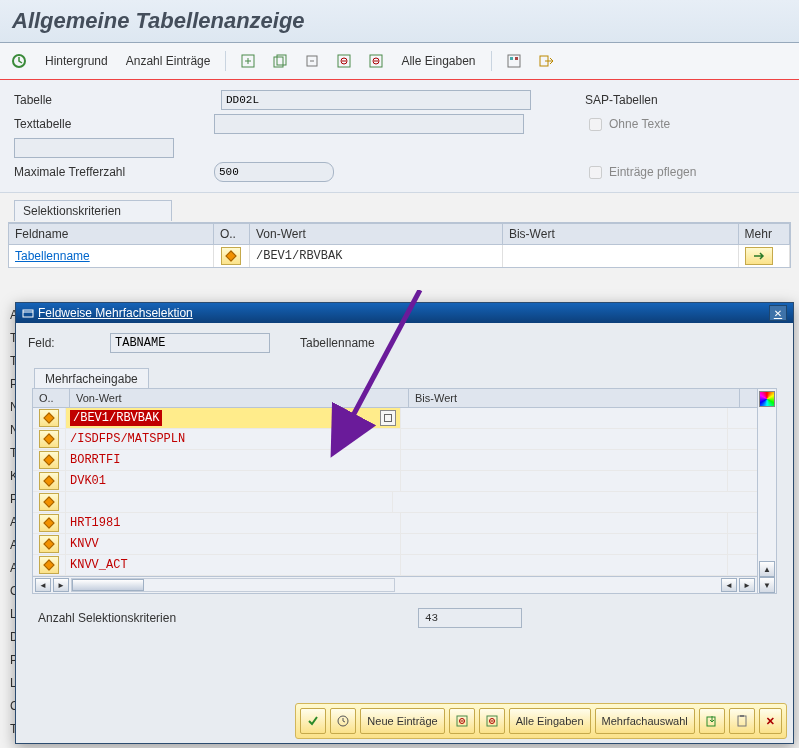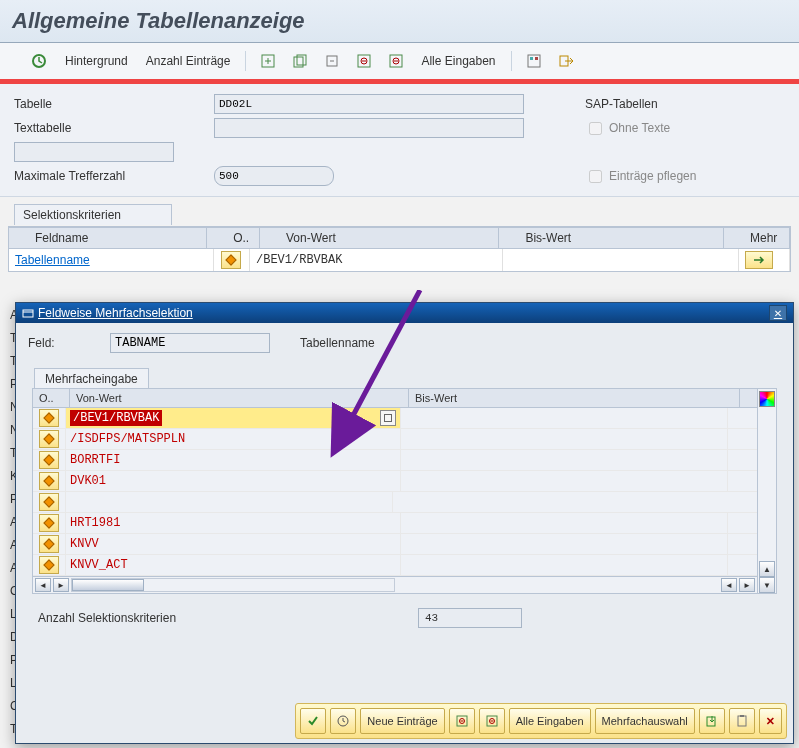--- a/index.html
+++ b/index.html
@@ -23,22 +23,22 @@
     align-items: center;
   }
   .titlebar span {
     font-size: 22px;
     font-style: italic;
     font-weight: bold;
     color: #444e5b;
   }
   .toolbar {
     background: #f4f6f9;
-    border-bottom: 5px solid #ef4444;
-    padding: 4px 24px;
+    border-bottom: 1px solid #ef4444;
+    padding: 4px 4px;
     display: flex;
     align-items: center;
     gap: 4px;
     height: 28px;
   }
   .tbtn {
     display: inline-flex;
     align-items: center;
     justify-content: center;
     height: 22px;
@@ -108,21 +108,20 @@
   .selkrit-head {
     display: flex;
     background: #dfe5ee;
     border-top: 1px solid #b8c4d4;
     border-bottom: 1px solid #b8c4d4;
   }
   .selkrit-head div {
     padding: 3px 6px;
     border-right: 1px solid #b8c4d4;
     font-size: 12px;
-    margin-left: 20px;
   }
   .selkrit-row {
     display: flex;
     background: #fff;
   }
   .selkrit-row div {
     padding: 2px 6px;
     border-right: 1px solid #e0e0e0;
     font-size: 12px;
     height: 18px;
@@ -453,21 +452,21 @@
       <svg width="14" height="14">
         <rect x="1" y="2" width="8" height="10" fill="none" stroke="#b80"></rect>
         <path d="M6 7h7M11 4l3 3-3 3" stroke="#b80" fill="none"></path>
       </svg>
     </span>
 </div>
 
 <div class="form-area">
   <div class="form-row">
     <div class="form-label">Tabelle</div>
-    <input class="form-input" style="width: 300px;" value="DD02L">
+    <input class="form-input" style="width: 300px; margin-left: 7px;" value="DD02L">
     <div class="right-col">SAP-Tabellen</div>
   </div>
   <div class="form-row">
     <div class="form-label">Texttabelle</div>
     <input class="form-input" style="width: 300px;" value="">
     <div class="right-col checkbox-row">
       <input type="checkbox" disabled="" style="">
       <span>Ohne Texte</span>
     </div>
   </div>

